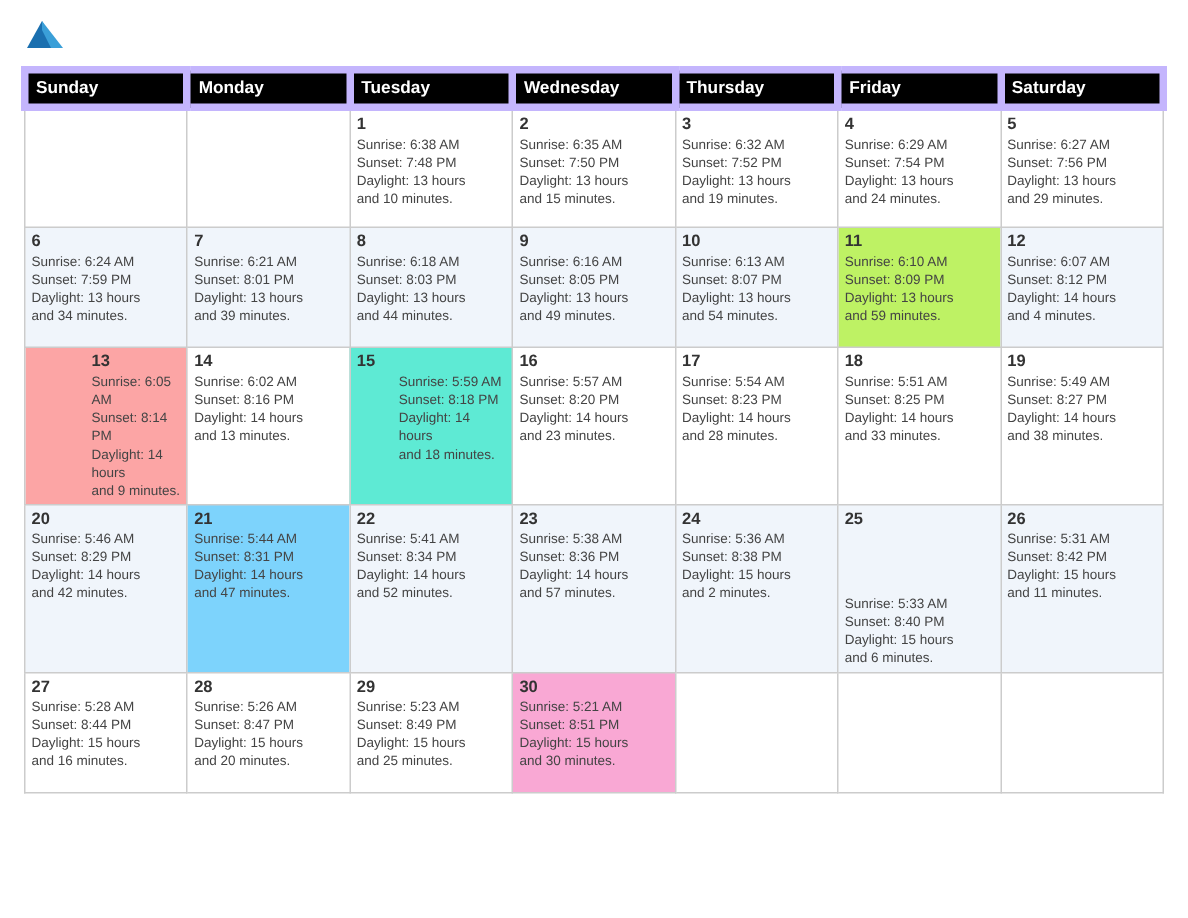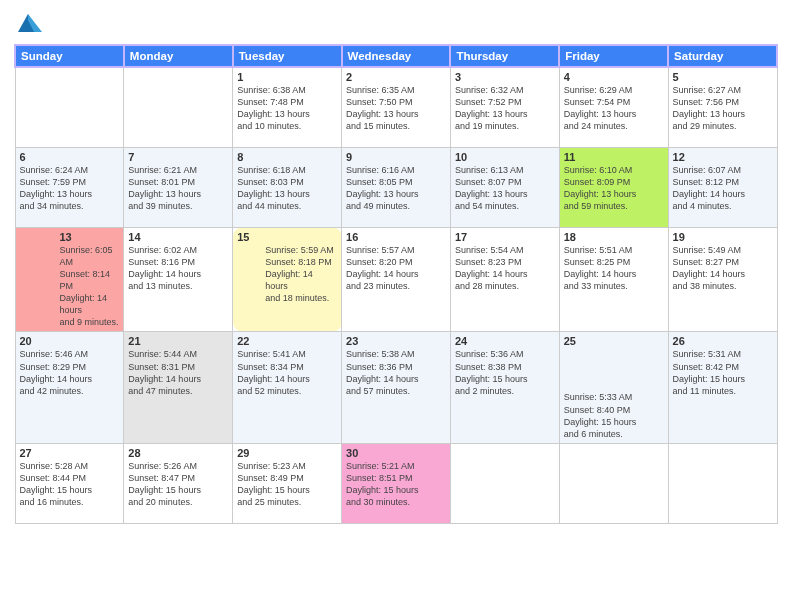--- a/index.html
+++ b/index.html
@@ -57,27 +57,27 @@
     .cal-subtitle {
       font-size: 13px;
       color: #555;
     }
     .calendar {
       width: 100%;
       border-collapse: collapse;
       table-layout: fixed;
     }
     .calendar th {
-      background: #3b82f6;
+      background: #000000;
       color: #fff;
       font-size: 11.5px;
       font-weight: bold;
       padding: 4px 5px;
       text-align: left;
-      border: 2px solid #c4b5fd;
+      border: 5px solid #c4b5fd;
     }
     .calendar td {
       border: 1px solid #ccc;
       vertical-align: top;
       padding: 3px 4px;
       font-size: 9.5px;
       color: #333;
       height: 80px;
       width: 113px;
     }
@@ -234,21 +234,21 @@
 Daylight: 14 hours
 and 9 minutes.</div>
           </td>
           <td style="background: rgb(255, 255, 255);">
             <span class="day-num">14</span>
             <div class="day-info" style="white-space: pre-line;">Sunrise: 6:02 AM
 Sunset: 8:16 PM
 Daylight: 14 hours
 and 13 minutes.</div>
           </td>
-          <td style="background: #fef9c3; border-radius: 10px;">
+          <td style="background: #5eead4;">
             <span class="day-num">15</span>
             <div class="day-info" style="white-space: pre-line; margin-left: 28px;">Sunrise: 5:59 AM
 Sunset: 8:18 PM
 Daylight: 14 hours
 and 18 minutes.</div>
           </td>
           <td style="background: rgb(255, 255, 255);">
             <span class="day-num">16</span>
             <div class="day-info" style="white-space: pre-line;">Sunrise: 5:57 AM
 Sunset: 8:20 PM
@@ -278,21 +278,21 @@
           </td>
         </tr>
         <tr>
           <td style="background: rgb(240, 245, 251);">
             <span class="day-num">20</span>
             <div class="day-info" style="white-space: pre-line;">Sunrise: 5:46 AM
 Sunset: 8:29 PM
 Daylight: 14 hours
 and 42 minutes.</div>
           </td>
-          <td style="background: #e5e5e5;">
+          <td style="background: #7dd3fc;">
             <span class="day-num">21</span>
             <div class="day-info" style="white-space: pre-line;">Sunrise: 5:44 AM
 Sunset: 8:31 PM
 Daylight: 14 hours
 and 47 minutes.</div>
           </td>
           <td style="background: rgb(240, 245, 251);">
             <span class="day-num">22</span>
             <div class="day-info" style="white-space: pre-line;">Sunrise: 5:41 AM
 Sunset: 8:34 PM

